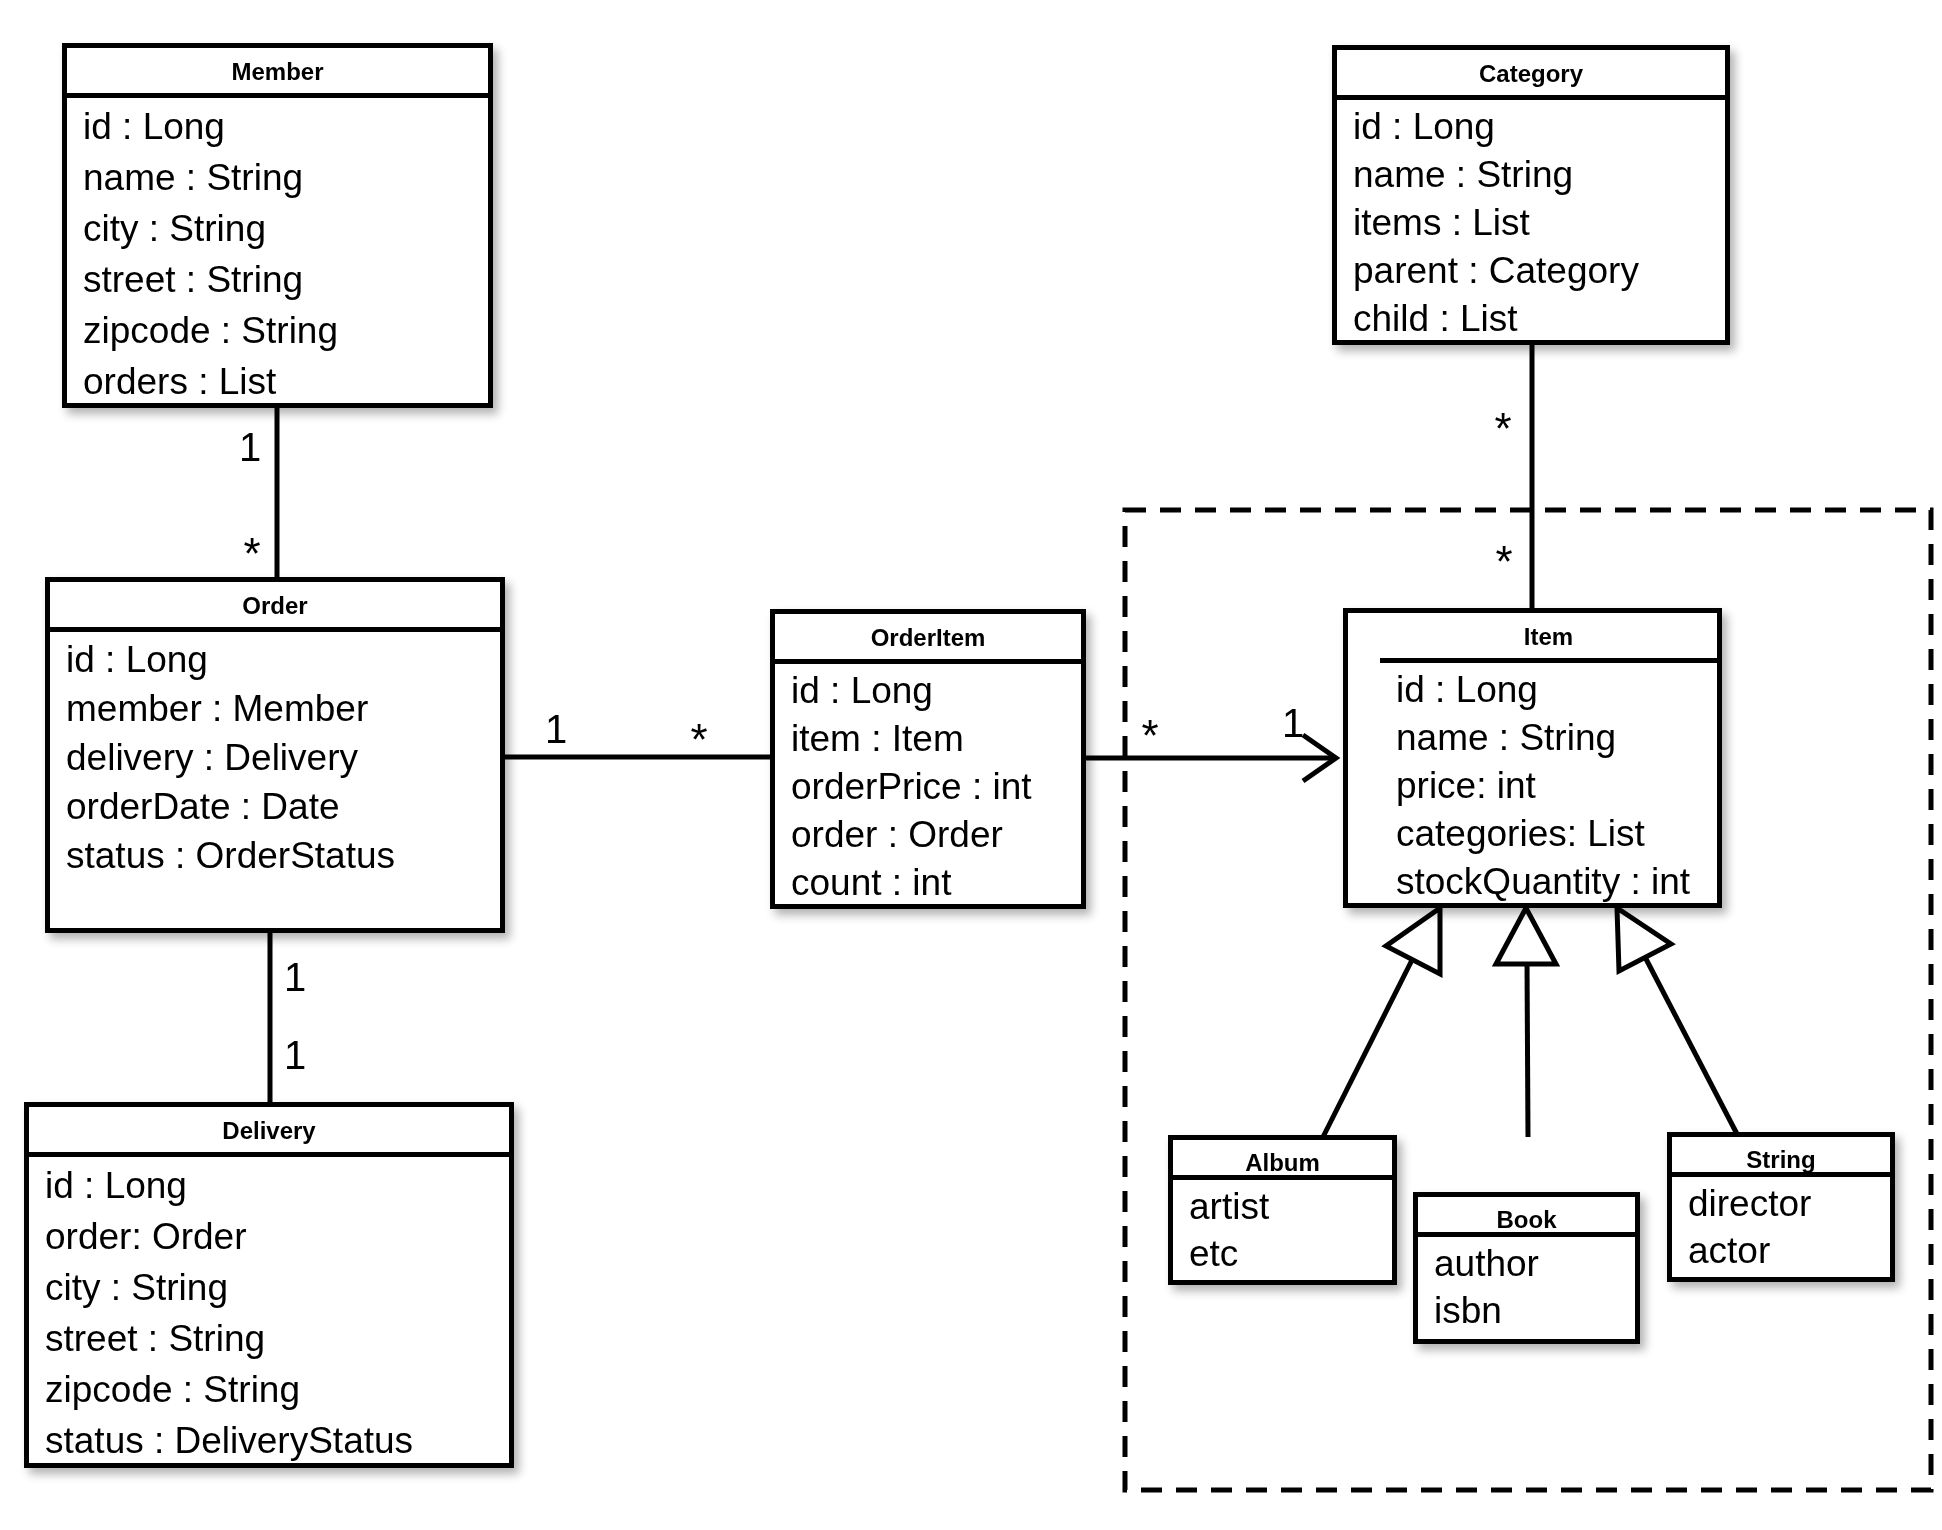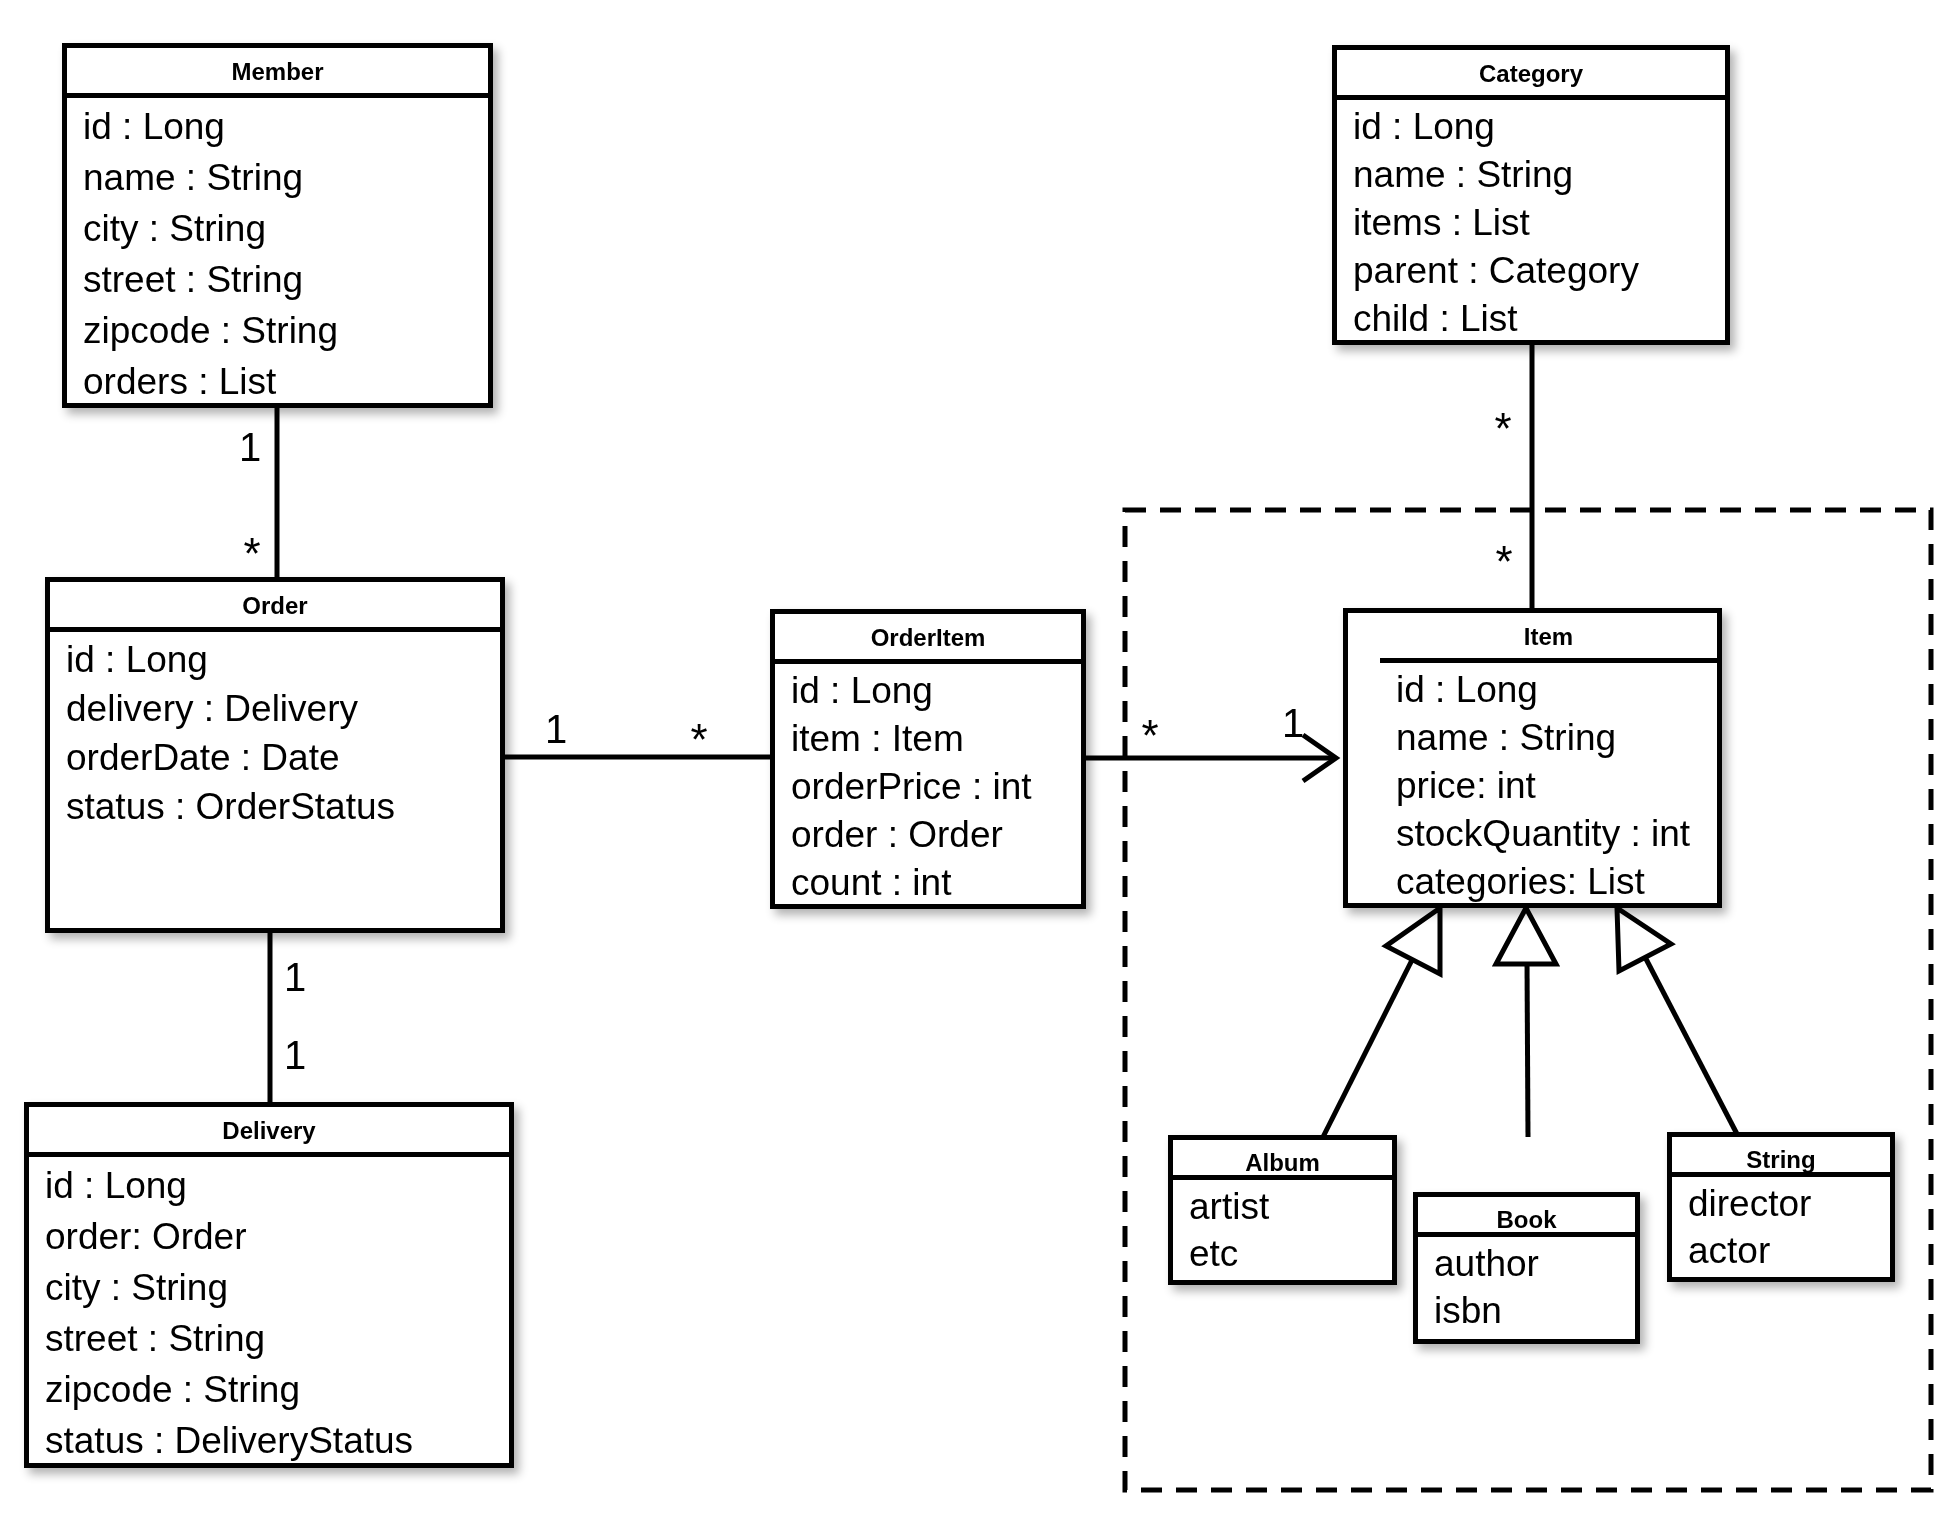--- a/index.html
+++ b/index.html
@@ -129,20 +129,21 @@
       <div class="ln">street : String</div>
       <div class="ln">zipcode : String</div>
       <div class="ln">orders : List</div>
     </div>
   </div>
 
   <div id="c-order" class="cls lh49">
     <div class="t">Order</div>
     <div class="attrs">
       <div class="ln">id : Long</div>
+      <div class="ln">member : Member</div>
       <div class="ln">delivery : Delivery</div>
       <div class="ln">orderDate : Date</div>
       <div class="ln">status : OrderStatus</div>
     </div>
   </div>
 
   <div id="c-delivery" class="cls lh51">
     <div class="t">Delivery</div>
     <div class="attrs">
       <div class="ln">id : Long</div>
@@ -175,22 +176,22 @@
       <div class="ln">child : List</div>
     </div>
   </div>
 
   <div id="c-item" class="cls lh48">
     <div class="t">Item</div>
     <div class="attrs">
       <div class="ln">id : Long</div>
       <div class="ln">name : String</div>
       <div class="ln">price: int</div>
+      <div class="ln">categories: List</div>
       <div class="ln">stockQuantity : int</div>
-      <div class="ln">categories: List</div>
     </div>
   </div>
 
   <div id="c-album" class="cls small lh46">
     <div class="t">Album</div>
     <div class="attrs">
       <div class="ln">artist</div>
       <div class="ln">etc</div>
     </div>
   </div>

